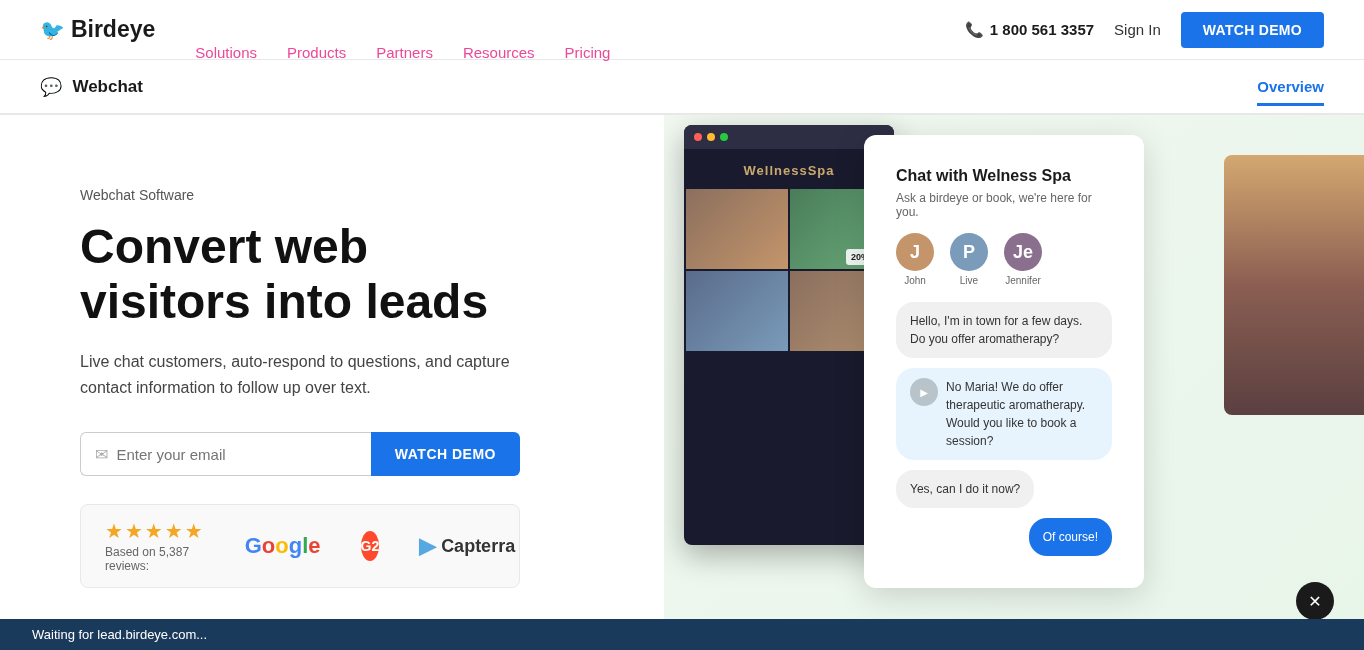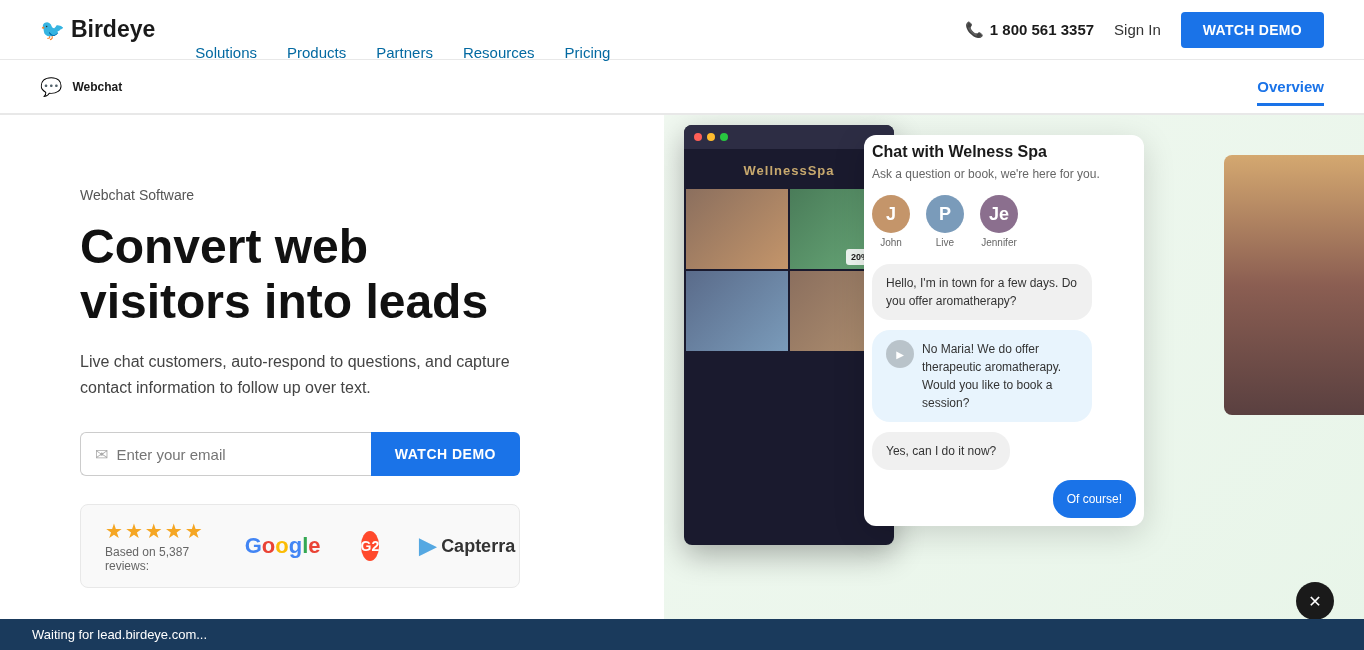--- a/index.html
+++ b/index.html
@@ -7,37 +7,37 @@
 
     
     .navbar {
       display: flex; align-items: center; padding: 0 40px; height: 60px;
       border-bottom: 1px solid #e8e8e8; position: relative; z-index: 10; background: #fff;
     }
     .logo { display: flex; align-items: center; gap: 6px; margin-right: 40px; text-decoration: none; }
     .logo-icon { color: #1a73e8; font-size: 20px; }
     .logo-text { font-size: 23px; font-weight: 700; color: #1a1a1a; }
     .nav-links { display: flex; gap: 30px; flex: 1; }
-    .nav-link { font-size: 15px; color: #0369a1; text-decoration: none; cursor: pointer; margin-top: 46px; }
+    .nav-link { font-size: 15px; color: #ec4899; text-decoration: none; cursor: pointer; margin-top: 46px; }
     .nav-right { display: flex; align-items: center; gap: 20px; }
     .phone { display: flex; align-items: center; gap: 6px; font-size: 15px; font-weight: 600; color: #1a1a1a; }
     .sign-in { font-size: 15px; color: #333; cursor: pointer; }
     .watch-demo-btn-nav {
       background: #1a73e8; color: #fff; border: none; border-radius: 4px;
       padding: 10px 22px; font-size: 14px; font-weight: 700; cursor: pointer; letter-spacing: 0.3px;
     }
 
     
     .secondary-nav {
       display: flex; align-items: center; padding: 0 40px; height: 55px;
       border-bottom: 2px solid #e8e8e8; background: #fff;
     }
     .secondary-nav-left { display: flex; align-items: center; gap: 10px; }
     .chat-icon { font-size: 18px; color: #555; }
-    .secondary-title { font-size: 12px; font-weight: 700; color: #1a1a1a; }
+    .secondary-title { font-size: 17px; font-weight: 700; color: #1a1a1a; }
     .secondary-nav-right { margin-left: auto; }
     .overview-tab {
       font-size: 15px; font-weight: 600; color: #1a73e8;
       padding-bottom: 8px; border-bottom: 3px solid #1a73e8; cursor: pointer;
     }
 
     
     .main-content {
       display: flex; height: calc(650px - 60px - 55px); background: #fff; position: relative;
     }
@@ -122,21 +122,21 @@
     .promo-badge {
       position: absolute; bottom: 4px; right: 4px;
       background: rgba(255,255,255,0.9); color: #1a1a1a; font-size: 9px; font-weight: 700;
       padding: 3px 5px; border-radius: 3px;
     }
 
     
     .chat-popup {
       position: absolute; left: 200px; top: 20px;
       width: 280px; background: #fff;
-      border-radius: 12px; box-shadow: 0 8px 32px rgba(0,0,0,0.15); padding: 8px;
+      border-radius: 12px; box-shadow: 0 8px 32px rgba(0,0,0,0.15); padding: 32px;
     }
     .chat-popup-title { font-size: 16px; font-weight: 700; color: #1a1a1a; margin-bottom: 6px; }
     .chat-popup-subtitle { font-size: 12px; color: #666; margin-bottom: 14px; }
     .chat-agents { display: flex; gap: 16px; margin-bottom: 16px; }
     .agent { display: flex; flex-direction: column; align-items: center; gap: 4px; }
     .agent-avatar {
       width: 38px; height: 38px; border-radius: 50%; display: flex; align-items: center;
       justify-content: center; font-size: 18px; font-weight: 600;
     }
     .agent-avatar-1 { background: #c4956a; color: #fff; }
@@ -272,21 +272,21 @@
         <div class="spa-img spa-img-2">
           <span class="promo-badge">20% off</span>
         </div>
         <div class="spa-img spa-img-3"></div>
         <div class="spa-img spa-img-4"></div>
       </div>
     </div>
 
     <div class="chat-popup">
       <div class="chat-popup-title">Chat with Welness Spa</div>
-      <div class="chat-popup-subtitle">Ask a question or book, we're here for you.</div>
+      <div class="chat-popup-subtitle">Ask a birdeye or book, we're here for you.</div>
       <div class="chat-agents">
         <div class="agent">
           <div class="agent-avatar agent-avatar-1">
             <span>J</span>
           </div>
           <span class="agent-name">John</span>
         </div>
         <div class="agent">
           <div class="agent-avatar agent-avatar-2">
             <span>P</span>

